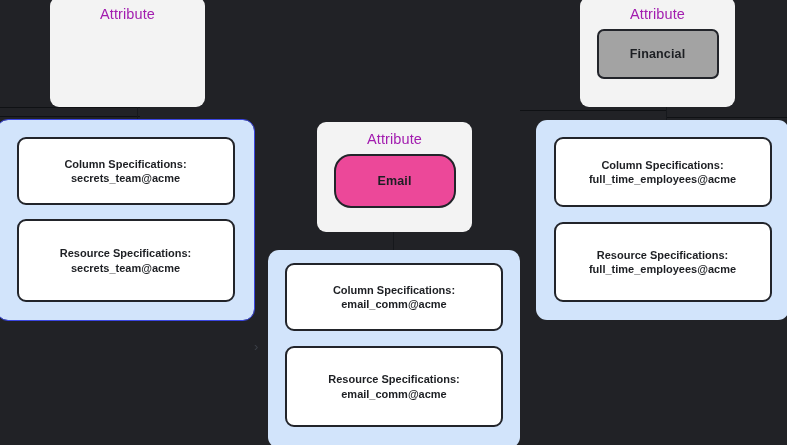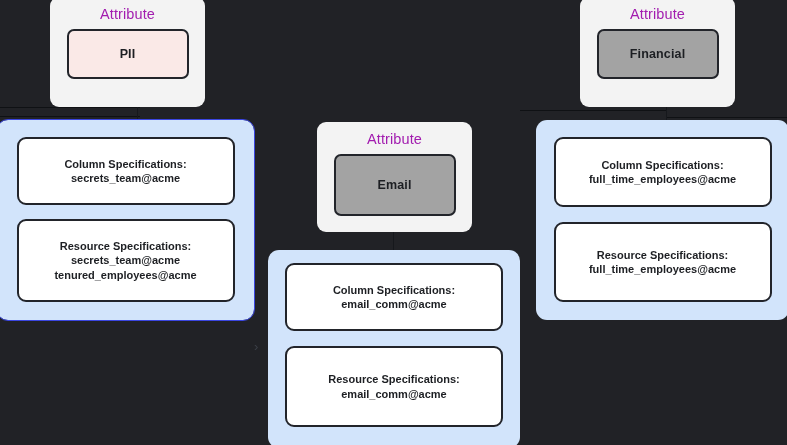--- a/index.html
+++ b/index.html
@@ -121,42 +121,40 @@
   <div class="edge-v" style="left:393px; top:230px; height:20px;"></div>
 
   <div class="edge-h" style="left:520px; top:110px; width:147px;"></div>
   <div class="edge-h" style="left:667px; top:117px; width:120px;"></div>
   <div class="edge-v" style="left:666px; top:105px; height:16px;"></div>
 
   <div class="chevron" style="left:254px; top:340px;">›</div>
 
   <div class="attr-card" style="left:50px; top:-3px; width:155px; height:110px;">
     <div class="attr-title">Attribute</div>
-    <div class="attr-badge" style="width:122px; height:50px; background:#fae9e7;">PII</div>
   </div>
 
   <div class="attr-card" style="left:580px; top:-3px; width:155px; height:110px;">
     <div class="attr-title">Attribute</div>
     <div class="attr-badge" style="width:122px; height:50px; background:#a3a3a3;">Financial</div>
   </div>
 
   <div class="attr-card" style="left:317px; top:122px; width:155px; height:110px;">
     <div class="attr-title">Attribute</div>
-    <div class="attr-badge" style="width:122px; height:62px; background:#a3a3a3;">Email</div>
+    <div class="attr-badge" style="width:122px; height:54px; background:#ec4899;border-radius:17px;">Email</div>
   </div>
 
   <div class="spec-group selected" style="left:-3px; top:120px; width:257px; height:200px; padding-top:17px;">
     <div class="spec-box" style="width:218px; height:68px;">
       <span class="ln">Column Specifications:</span>
       <span class="ln">secrets_team@acme</span>
     </div>
     <div class="spec-box" style="width:218px; height:83px; margin-top:14px;">
       <span class="ln">Resource Specifications:</span>
       <span class="ln">secrets_team@acme</span>
-      <span class="ln">tenured_employees@acme</span>
     </div>
   </div>
 
   <div class="spec-group" style="left:536px; top:120px; width:253px; height:200px; padding-top:17px;">
     <div class="spec-box" style="width:218px; height:70px;">
       <span class="ln">Column Specifications:</span>
       <span class="ln">full_time_employees@acme</span>
     </div>
     <div class="spec-box" style="width:218px; height:80px; margin-top:15px;">
       <span class="ln">Resource Specifications:</span>

